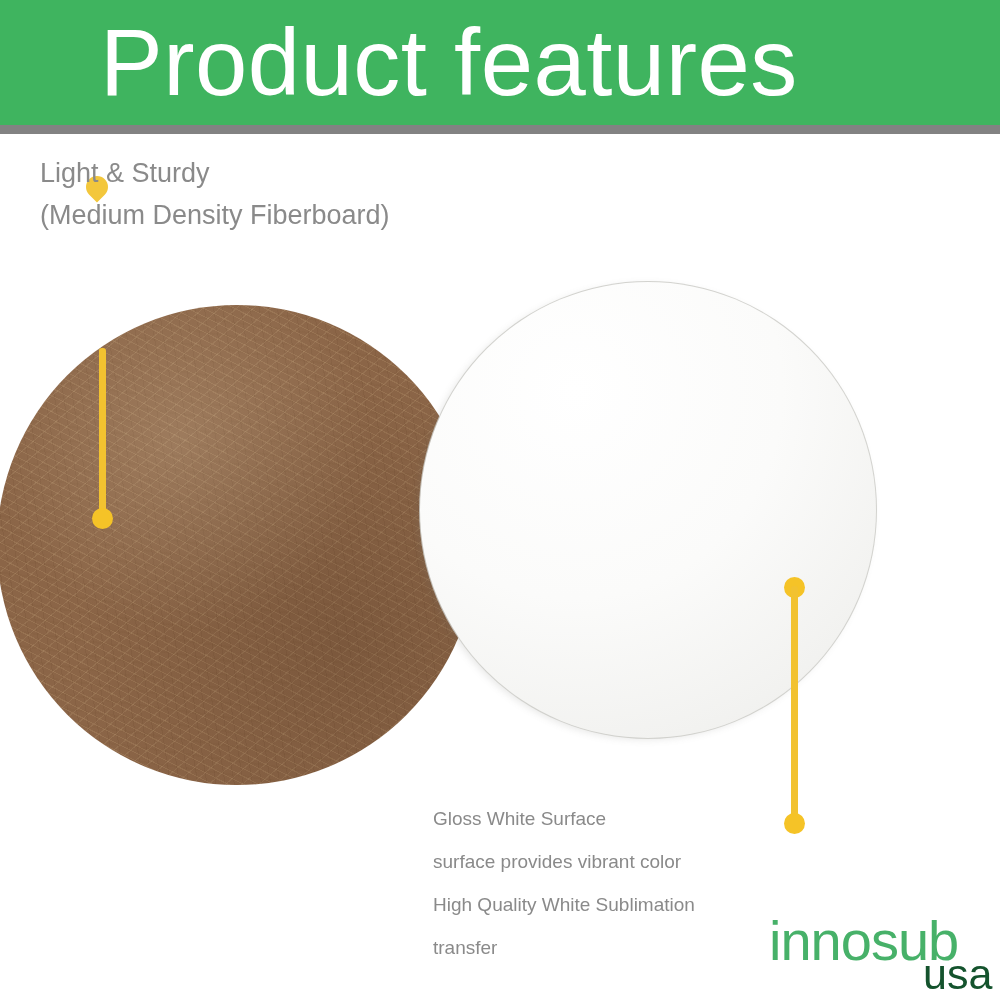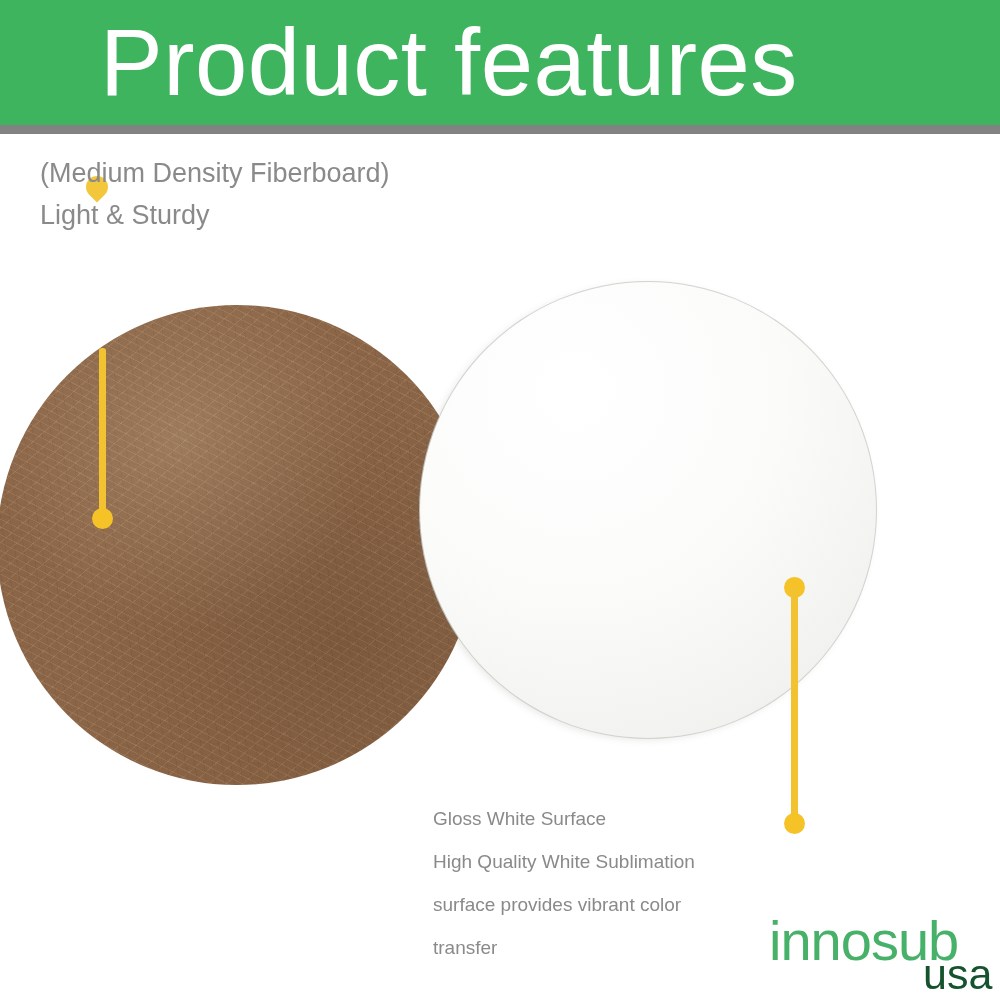--- a/index.html
+++ b/index.html
@@ -186,28 +186,28 @@
 
   <div class="callout-pin" id="pin-mdf"></div>
   <div class="callout-line" id="line-mdf"></div>
   <div class="callout-dot" id="dot-mdf"></div>
 
   <div class="callout-dot" id="dot-gloss-top"></div>
   <div class="callout-line" id="line-gloss"></div>
   <div class="callout-dot" id="dot-gloss-bot"></div>
 
   <div class="feature-text" id="feature-mdf">
+    <span class="feature-line">Light &amp; Sturdy</span>
     <span class="feature-line">(Medium Density Fiberboard)</span>
-    <span class="feature-line">Light &amp; Sturdy</span>
   </div>
 
   <div class="feature-text" id="feature-gloss">
     <span class="feature-line">Gloss White Surface</span>
+    <span class="feature-line">surface provides vibrant color</span>
     <span class="feature-line">High Quality White Sublimation</span>
-    <span class="feature-line">surface provides vibrant color</span>
     <span class="feature-line">transfer</span>
   </div>
 
   <div id="logo">
     <span id="logo-innosub">innosub</span>
     <span id="logo-usa">usa</span>
   </div>
 
 </div>
 

